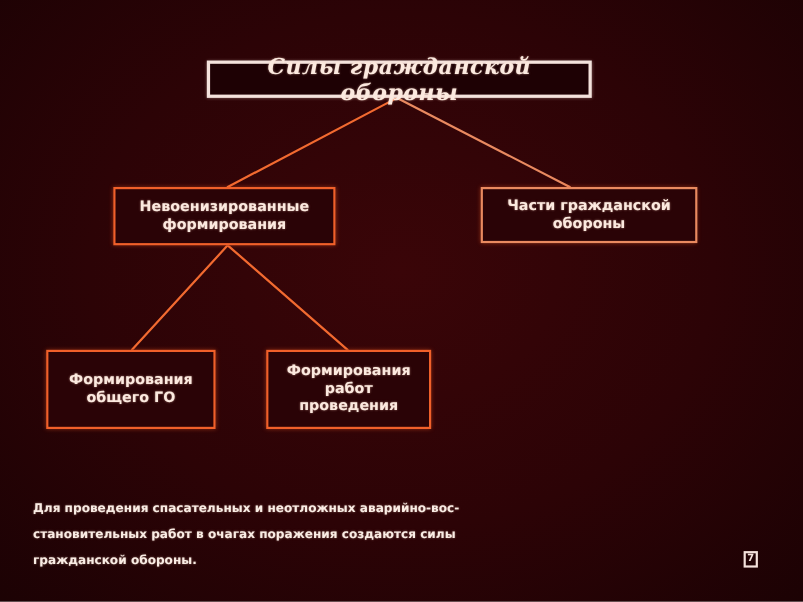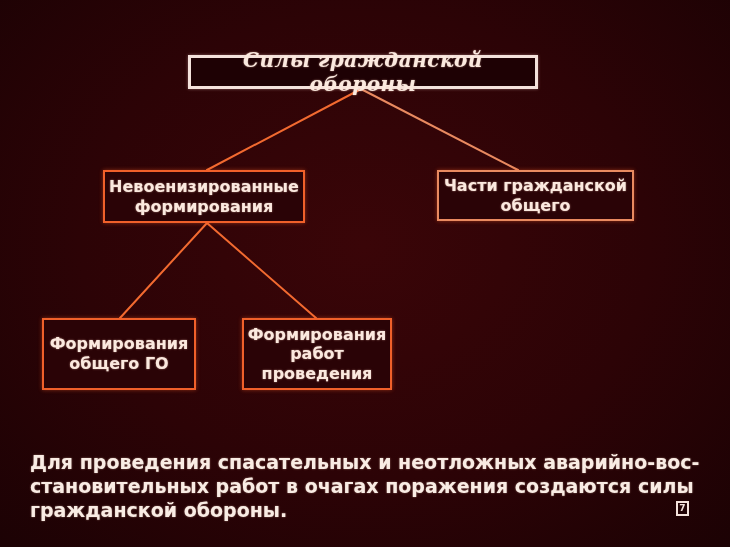--- a/index.html
+++ b/index.html
@@ -43,33 +43,33 @@
       background: #1e0104;
       font-family: "DejaVu Serif", serif;
       font-style: italic;
       font-size: 20px;
       letter-spacing: 0.5px;
       box-shadow: 0 0 3px rgba(255,220,210,0.4);
     }
     .node-mid {
       border: 2px solid #f0602a;
       background: #2a0306;
-      font-size: 16px;
+      font-size: 13px;
       box-shadow: 0 0 4px rgba(255,100,40,0.45);
     }
     .node-right {
       border: 2px solid #e98a60;
     }
     .caption {
       position: absolute;
       left: 30px; top: 450px;
       width: 668px;
       color: #f9ece4;
       font-weight: bold;
-      font-size: 19px;
+      font-size: 11px;
       line-height: 24px;
       text-align: justify;
       text-shadow: 0 0 2px rgba(255,220,200,0.5);
     }
     .caption .line {
       display: block;
       white-space: nowrap;
     }
     .frame-badge {
       position: absolute;
@@ -107,21 +107,21 @@
   <div class="node node-mid" style="left:103px; top:170px; width:202px; height:53px;">
     <div>
       <span>Невоенизированные</span><br>
       <span>формирования</span>
     </div>
   </div>
 
   <div class="node node-mid node-right" style="left:437px; top:170px; width:197px; height:51px;">
     <div>
       <span>Части гражданской</span><br>
-      <span>общего</span>
+      <span>обороны</span>
     </div>
   </div>
 
   <div class="node node-mid" style="left:42px; top:318px; width:154px; height:72px;">
     <div>
       <span>Формирования</span><br>
       <span>общего ГО</span>
     </div>
   </div>
 

